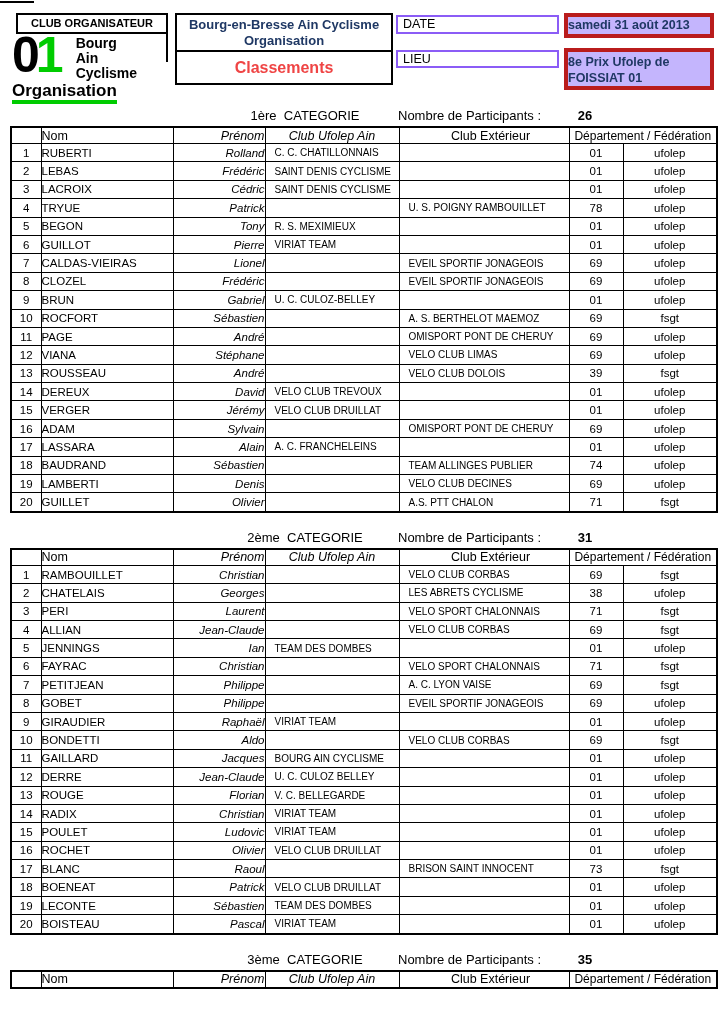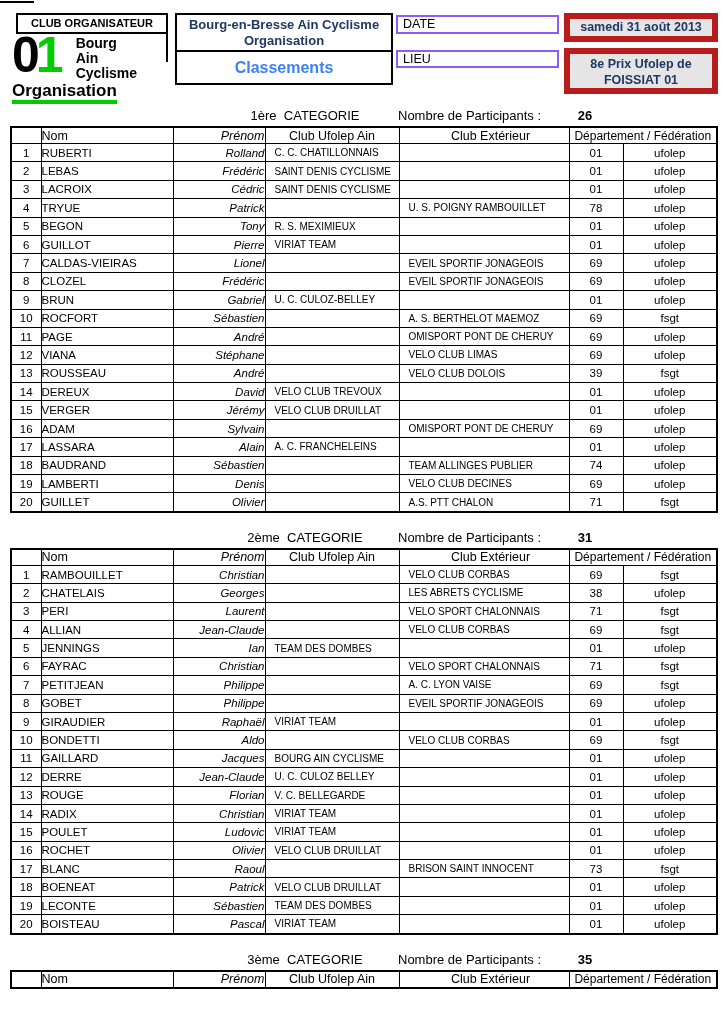--- a/index.html
+++ b/index.html
@@ -19,48 +19,48 @@
   .logo-row{display:flex;align-items:flex-start;}
   .logo-num{font-size:50px;font-weight:800;line-height:44px;letter-spacing:-4px;}
   .logo-one{color:#00cc00;}
   .logo-lines{display:flex;flex-direction:column;font-weight:800;font-size:14px;line-height:15px;margin-left:16px;margin-top:3px;}
   .logo-org{display:inline-block;font-weight:800;font-size:17px;line-height:19px;border-bottom:4px solid #00cc00;margin-top:0px;}
   .center-box{position:absolute;left:175px;top:13px;width:214px;border:2px solid #000;background:#fff;}
   .org-title{
     min-height:32px;border-bottom:2px solid #000;color:#1f3864;font-weight:bold;
     font-size:13px;line-height:16px;text-align:center;padding:2px 4px 1px 4px;
   }
-  .doc-title{height:31px;color:#3b82f6;font-weight:bold;font-size:16px;line-height:31px;text-align:center;}
+  .doc-title{height:31px;color:#ef4444;font-weight:bold;font-size:16px;line-height:31px;text-align:center;}
   .date-label,.lieu-label{
     position:absolute;left:396px;width:154px;border:2px solid #8b5cf6;
     font-size:12.5px;padding-left:5px;background:#fff;
   }
   .date-label{top:15px;height:15px;line-height:15px;}
   .lieu-label{top:50px;height:14px;line-height:14px;}
   .date-value,.lieu-value{
-    position:absolute;left:564px;width:142px;border:6px solid #b91c1c;background:#e5e5e5;
-    color:#1f3864;font-weight:bold;font-size:12.5px;text-align:center;
+    position:absolute;left:564px;width:142px;border:4px solid #b91c1c;background:#c4b5fd;
+    color:#1f3864;font-weight:bold;font-size:12.5px;text-align:left;
   }
   .date-value{top:13px;height:17px;line-height:17px;}
   .lieu-value{top:48px;height:32px;line-height:16px;padding-top:2px;}
   
   .sec-row{position:relative;height:18px;margin-top:17px;font-size:13px;}
   .section:first-child .sec-row{margin-top:8px;}
   .sec-title{position:absolute;left:220px;width:170px;text-align:center;white-space:pre;}
   .sec-label{position:absolute;left:398px;}
   .sec-count{position:absolute;left:550px;width:70px;text-align:center;font-weight:bold;}
   table.tbl{border-collapse:collapse;table-layout:fixed;margin-left:10px;width:706px;border:2px solid #000;}
   .tbl th,.tbl td{border:1.5px solid #000;overflow:hidden;white-space:nowrap;padding:0;}
   .tbl th{font-weight:normal;font-size:12.5px;height:15px;}
   .tbl td{height:17.4px;font-size:11.5px;}
   .c-rank{text-align:center;}
   .c-nom{text-align:left;padding-left:10px;}
   .c-prenom{text-align:right;padding-left:8px;font-style:italic;}
   td.c-club,td.c-ext{text-align:left;padding-left:9px;font-size:10px;}
-  th.c-club{text-align:center;}
+  th.c-club{text-align:center;font-style:italic;}
   th.c-ext{text-align:center;padding-left:13px;margin-left:34px;}
   .c-dept,.c-fede{text-align:center;}
   th.c-deptfede{text-align:center;font-size:12px;}
 </style>
 </head>
 <body>
 
 <div class="doc-header">
   <div class="scan-artifact"></div>
   <div class="club-box">

